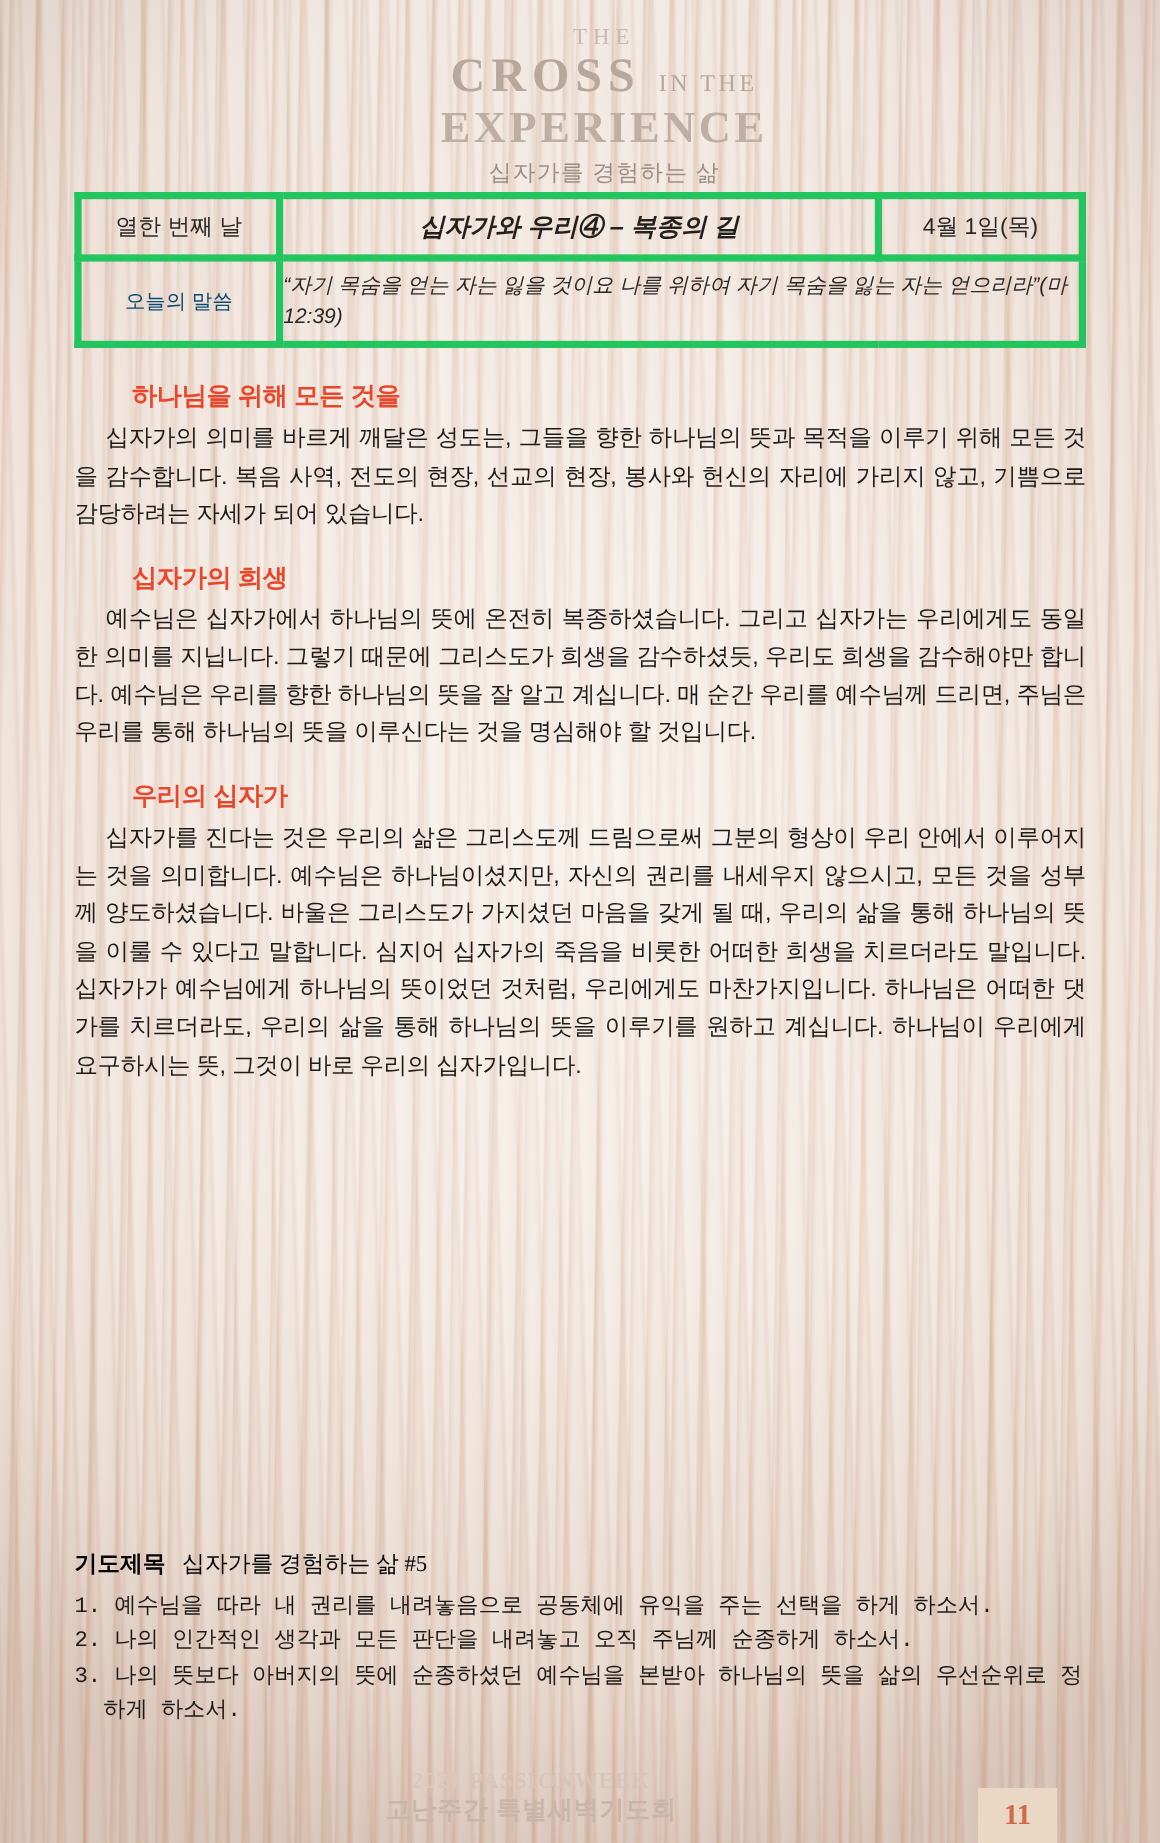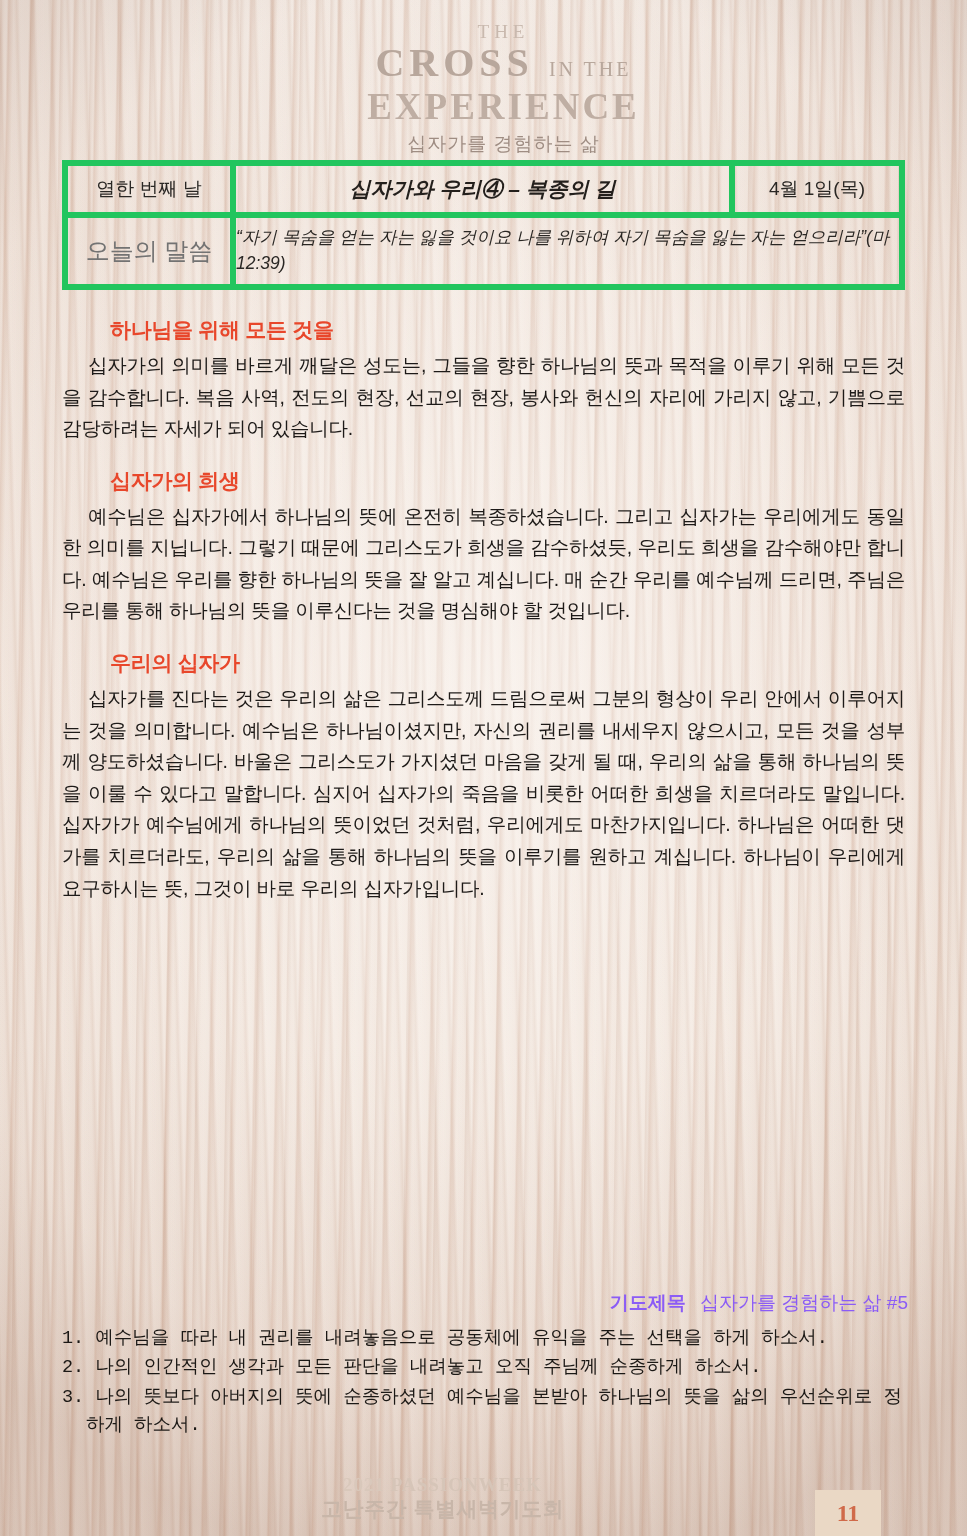--- a/index.html
+++ b/index.html
@@ -136,22 +136,22 @@
     text-align: center;
     font-family: "Liberation Sans", sans-serif;
     font-size: 19px;
     color: #2a2724;
     height: 46px;
   }
   .cell-verse-label {
     width: 162px;
     text-align: center;
     font-family: "Liberation Sans", sans-serif;
-    font-size: 24px;
-    color: #737373;
+    font-size: 17px;
+    color: #0c4a6e;
     height: 66px;
   }
   .cell-verse-text {
     padding: 6px 12px 8px 14px;
     font-family: "Liberation Sans", sans-serif;
     font-size: 17.5px;
     font-style: italic;
     color: #2a2724;
     line-height: 1.46;
     height: 66px;
@@ -185,25 +185,24 @@
   }
 
   
   .prayer {
     position: absolute;
     left: 62px;
     top: 1290px;
     width: 846px;
   }
   .prayer-title-row {
-    font-family: Liberation Sans, sans-serif;
-    font-size: 19px;
-    color: #8b5cf6;
+    font-family: Liberation Serif, serif;
+    font-size: 19px;
+    color: #000000;
     margin-bottom: 9px;
-    text-align: right;
   }
   .prayer-title-row .lbl {
     font-weight: bold;
     margin-right: 9px;
   }
   .prayer-list {
     font-family: "Liberation Sans", sans-serif;
     font-size: 18.5px;
     color: #1b1815;
     line-height: 1.54;

